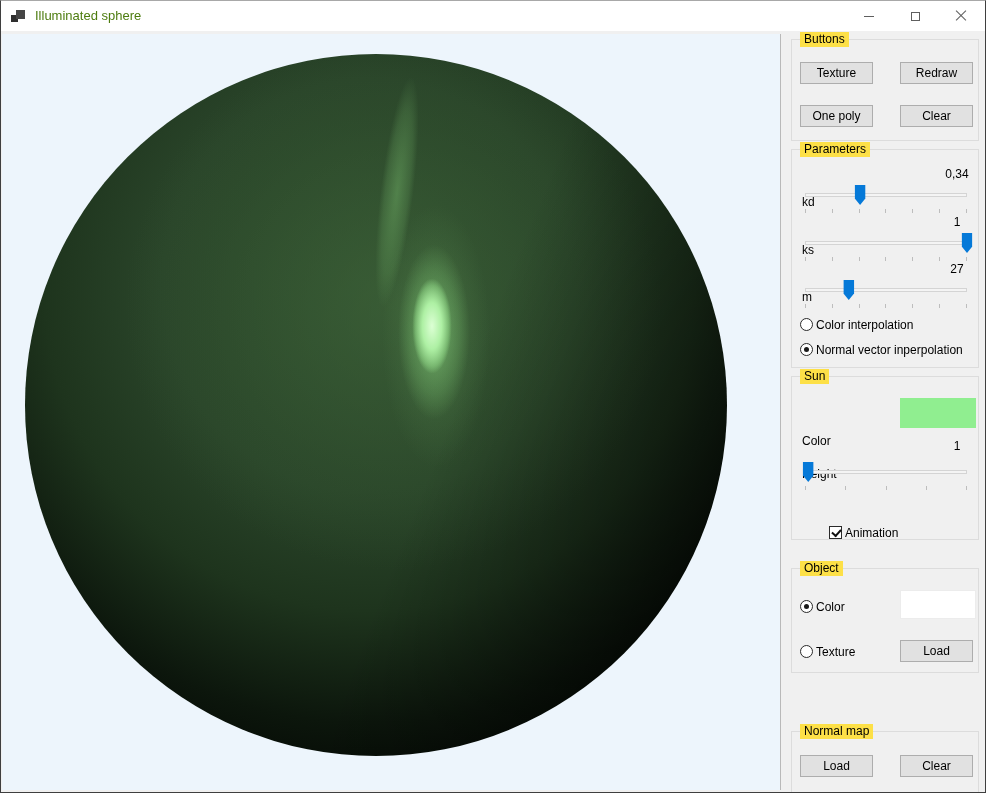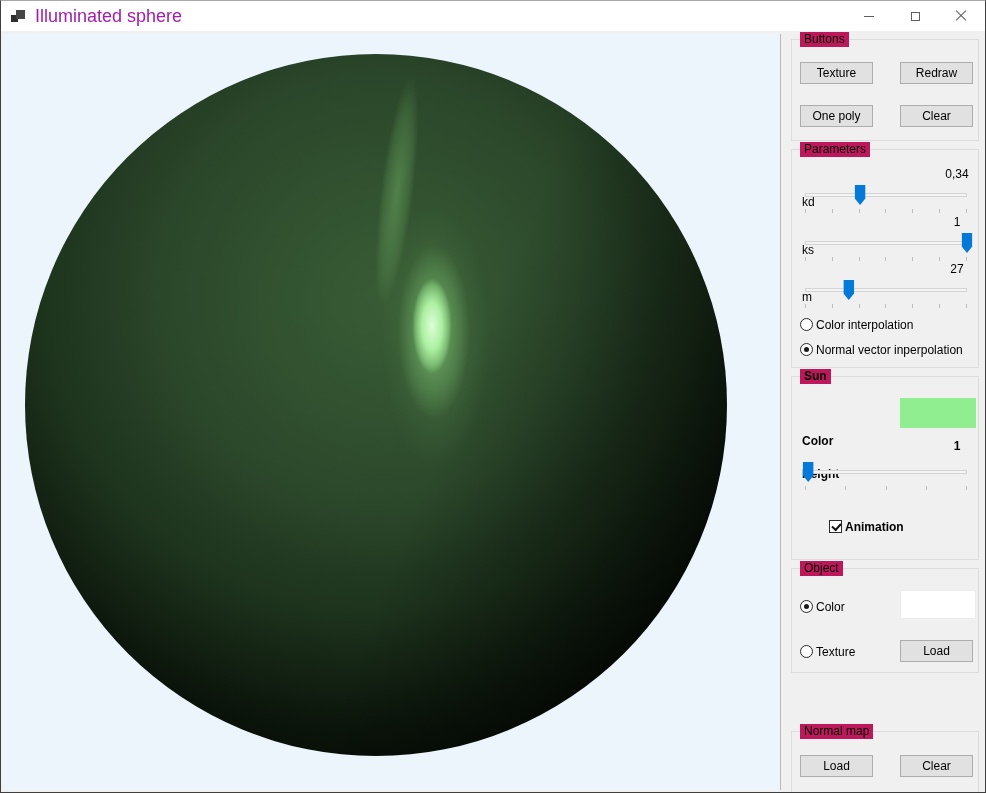--- a/index.html
+++ b/index.html
@@ -9,21 +9,21 @@
   #window {
     position:relative; width:986px; height:793px; background:#f0f0f0;
     border:1px solid #3f3f3f; border-top:1px solid #a8a8a8; overflow:hidden;
   }
 
   
   .titlebar { position:absolute; left:0; top:0; width:100%; height:30px; background:#ffffff; }
   .app-icon { position:absolute; left:10px; top:7px; width:16px; height:16px; }
   .app-icon .sq1 { position:absolute; left:0; top:7px; width:7px; height:7px; background:#2f2f2f; }
   .app-icon .sq2 { position:absolute; left:5px; top:2px; width:9px; height:9px; background:#454545; }
-  .title { position:absolute; left:34px; top:0; height:30px; line-height:30px; color:#a21caf; font-size:18px; }
+  .title { position:absolute; left:34px; top:0; height:30px; line-height:30px; color:#4d7c0f; font-size:13px; }
   .winbtn { position:absolute; top:0; width:46px; height:30px; display:flex; align-items:center; justify-content:center; }
   .winbtn.min { right:93px; } .winbtn.max { right:47px; } .winbtn.close { right:1px; }
   .glyph-min { width:10px; height:0; border-top:1px solid #5f5f5f; }
   .glyph-max { width:9px; height:9px; border:1px solid #5f5f5f; background:transparent; }
   .glyph-close { position:relative; width:12px; height:12px; }
   .glyph-close::before, .glyph-close::after {
     content:""; position:absolute; left:-1px; top:5px; width:14px; height:1px; background:#5f5f5f;
   }
   .glyph-close::before { transform:rotate(45deg); }
   .glyph-close::after  { transform:rotate(-45deg); }
@@ -45,24 +45,24 @@
       radial-gradient(circle at 49% 33%, #30502e 0%, #2a452a 35%, #1e341d 55%, #0c160c 74%, #020502 89%, #000 100%);
   }
   .sphere-streak {
     position:absolute; left:352px; top:2px; width:40px; height:272px;
     transform:rotate(7deg);
     background:radial-gradient(ellipse 50% 52% at center, rgba(112,176,102,0.50) 0%, rgba(112,176,102,0.22) 58%, rgba(112,176,102,0) 82%);
   }
 
   
   .group { position:absolute; width:188px; border:1px solid #dcdcdc; background:#f0f0f0; }
-  .group-title { position:absolute; top:-8px; left:8px; background:#be185d; padding:0 4px; line-height:15px; }
+  .group-title { position:absolute; top:-8px; left:8px; background:#fde047; padding:0 4px; line-height:15px; }
   .g-buttons  { left:790px; top:38px;  height:102px; }
   .g-params   { left:790px; top:148px; height:219px; }
-  .g-sun      { left:790px; top:375px; height:184px;font-weight:bold; }
+  .g-sun      { left:790px; top:375px; height:164px; }
   .g-object   { left:790px; top:567px; height:105px; }
   .g-normal   { left:790px; top:682px; height:104px;margin-top:48px; }
 
   .btn {
     position:absolute; width:73px; height:22px; background:#e1e1e1; border:1px solid #adadad;
     display:flex; align-items:center; justify-content:center; font-size:12px; cursor:default;
   }
 
   .lbl { position:absolute; line-height:15px;margin-top:28px; }
   .val { position:absolute; width:66px; text-align:center; line-height:15px; }
@@ -216,21 +216,21 @@
             <i></i>
             <i></i>
             <i></i>
             <i></i>
             <i></i>
           </div>
         <div class="thumb" style="left: 2%;"></div>
       </div>
     </div>
 
-    <div class="opt-row" style="top:142px;padding-left:29px;">
+    <div class="opt-row" style="top:148px;padding-left:29px;">
       <span class="checkbox checked"></span>
       <span class="opt-label">Animation</span>
     </div>
   </div>
 
   <div class="group g-object">
     <span class="group-title">Object</span>
 
     <div class="opt-row" style="top:30px;">
       <span class="radio checked"></span>

